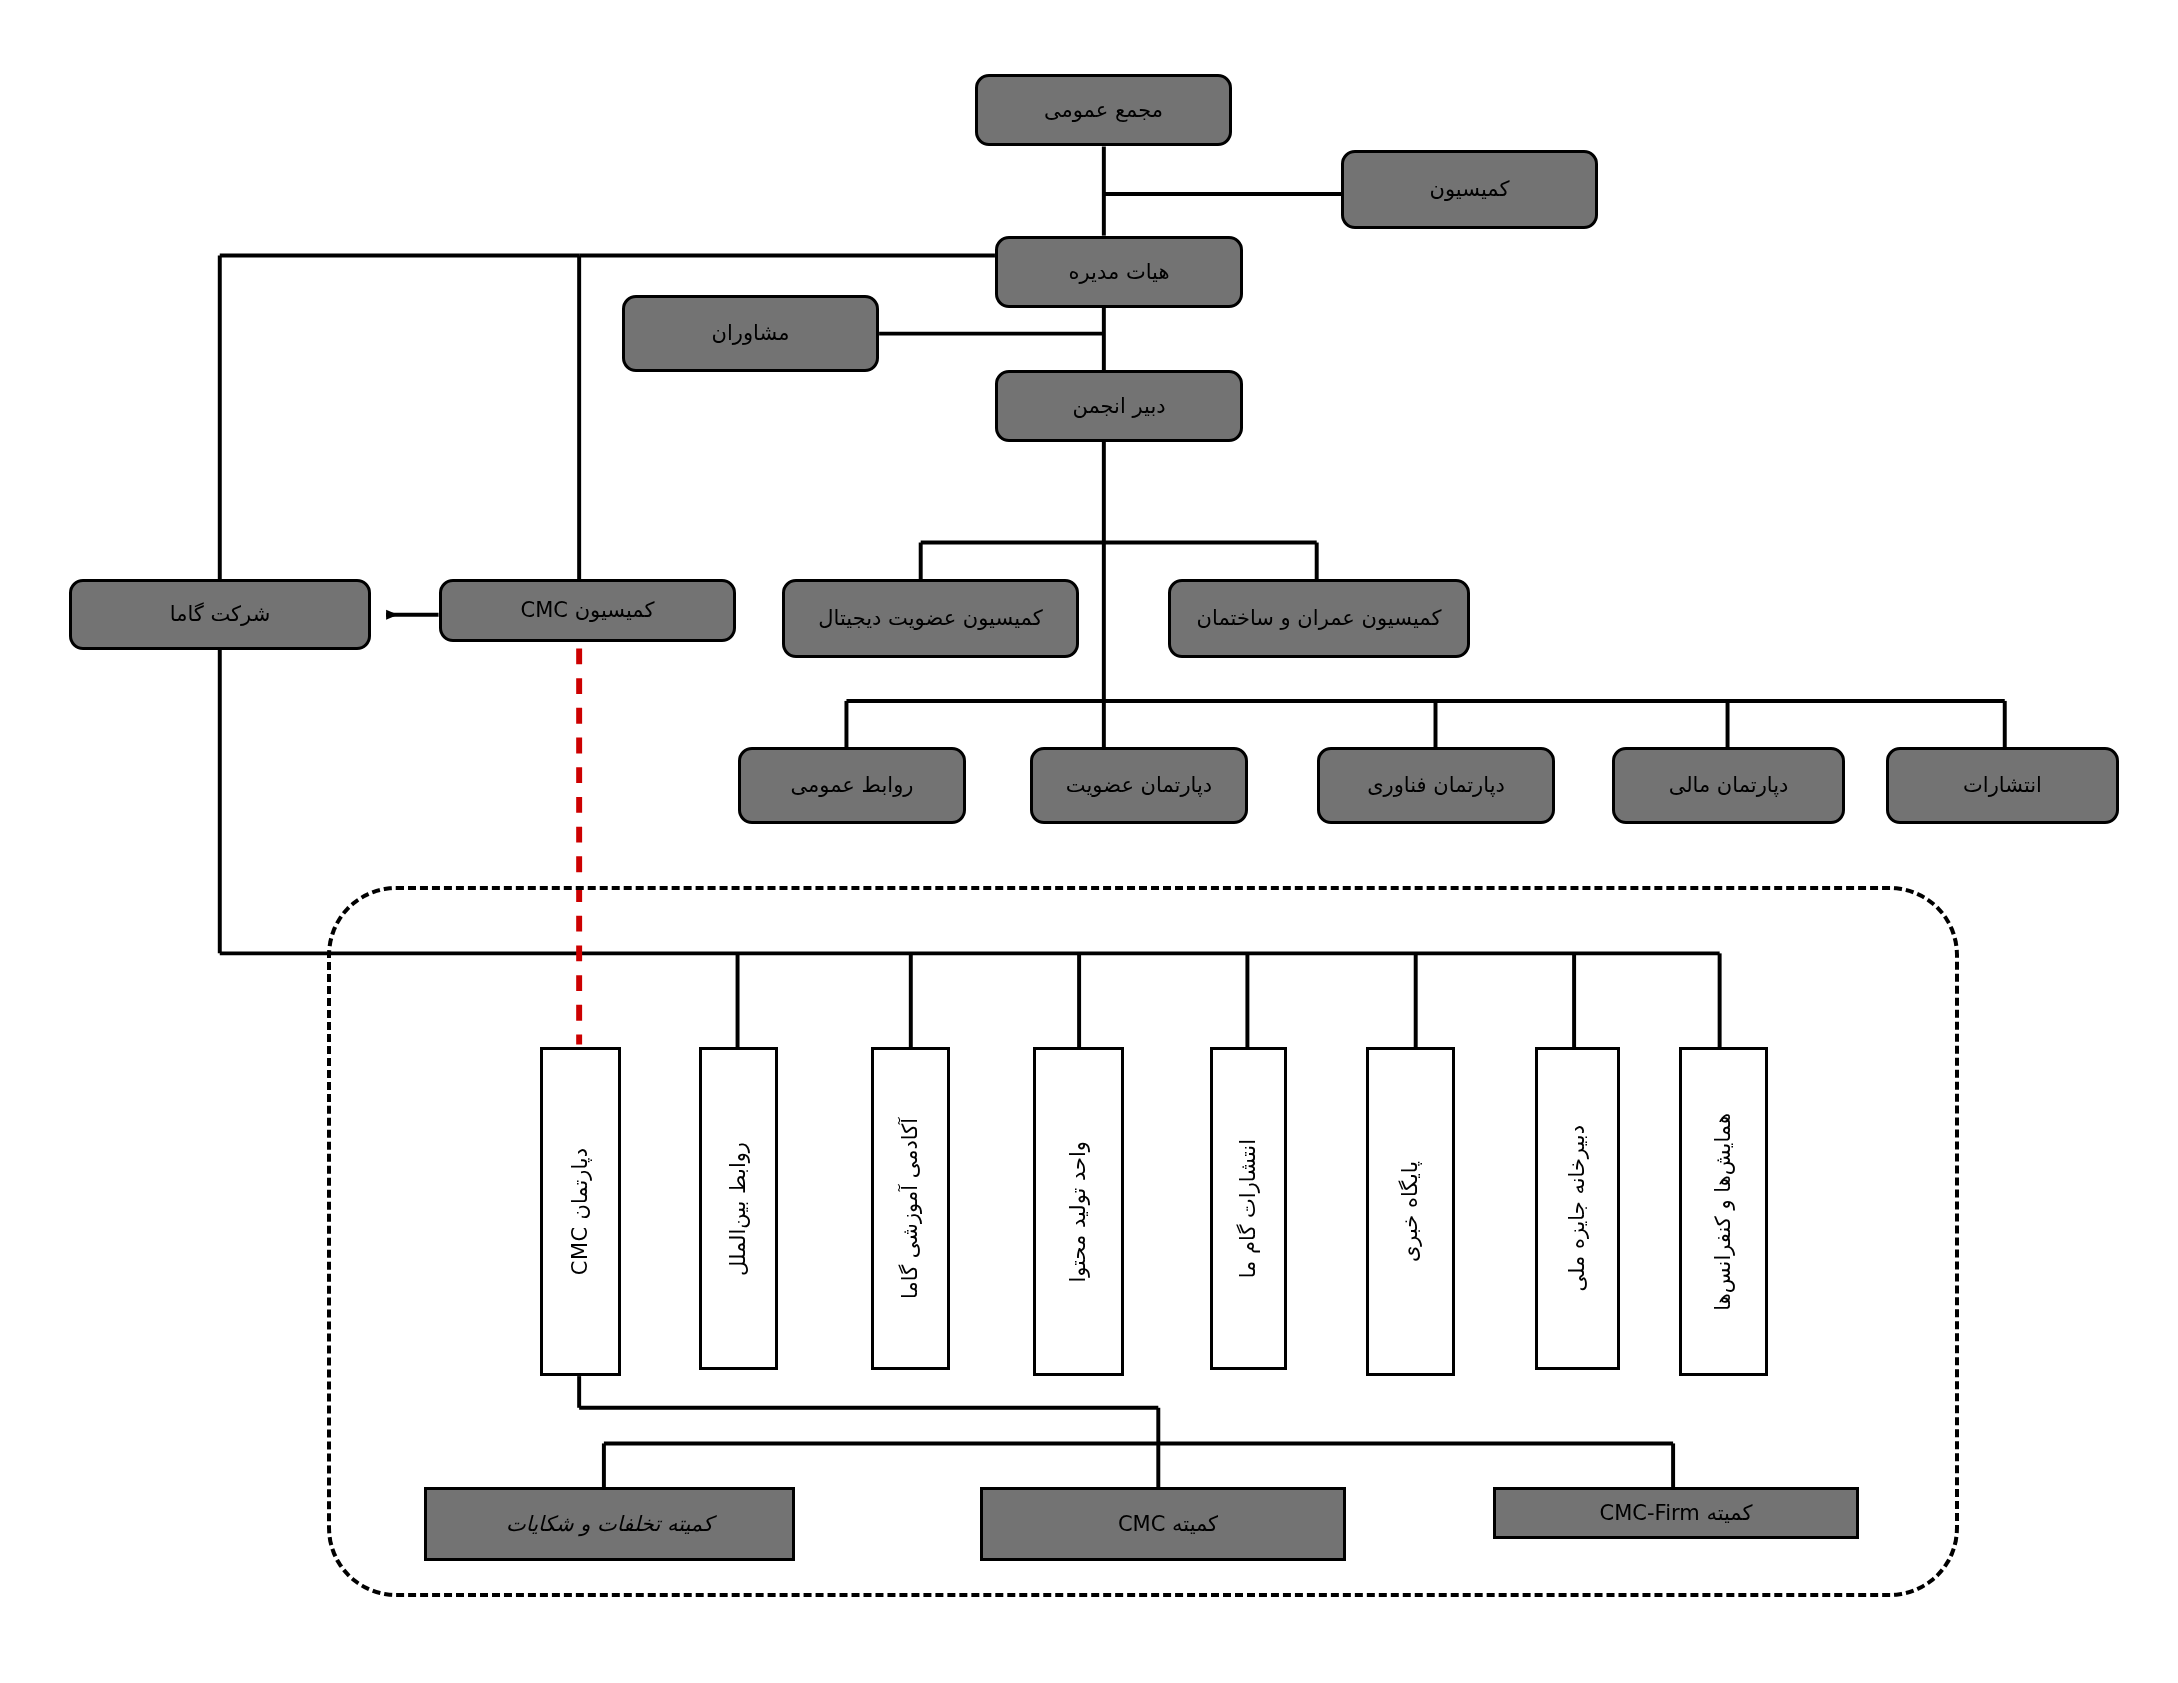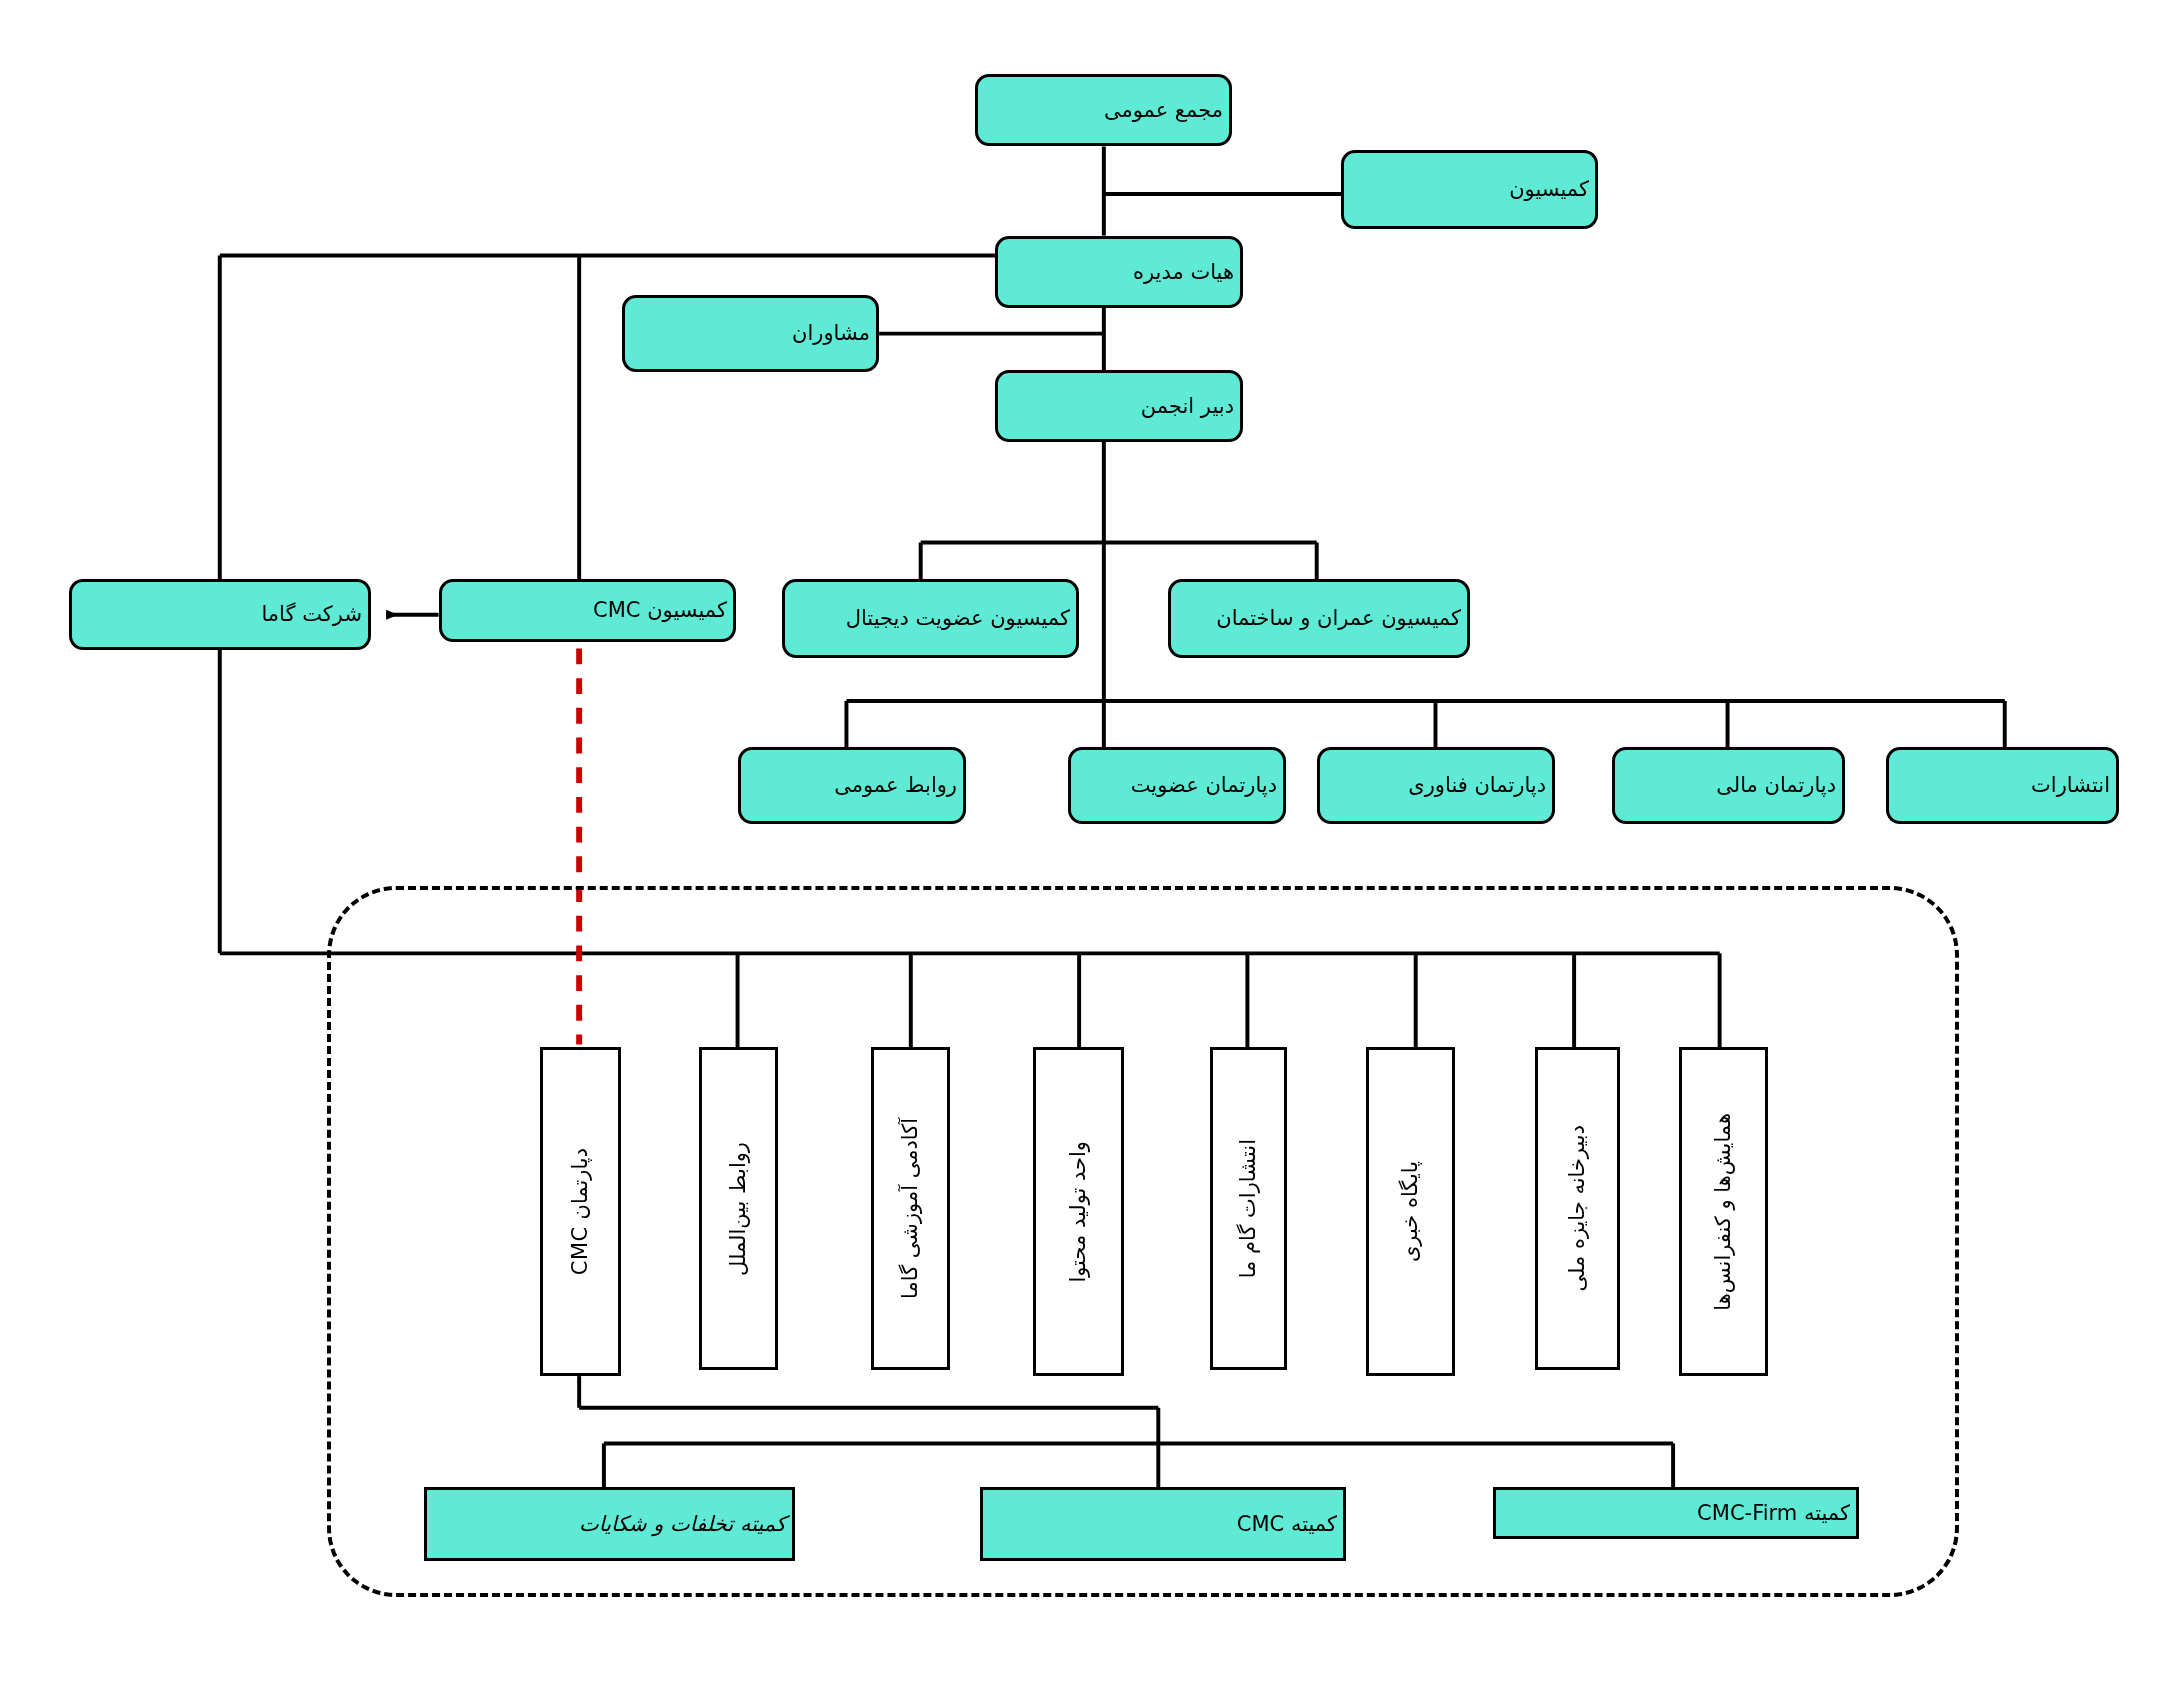--- a/index.html
+++ b/index.html
@@ -7,22 +7,22 @@
   body{
     width:2178px;height:1683px;
     font-family:"DejaVu Sans","Liberation Sans",sans-serif;
     position:relative;overflow:hidden;
   }
   #chart-root{position:absolute;inset:0;width:2178px;height:1683px;}
   svg.wires{position:absolute;left:0;top:0;width:2178px;height:1683px;pointer-events:none;}
 
   .node{
     position:absolute;box-sizing:border-box;
-    background:#5eead4;border:3px solid #000000;
-    display:flex;align-items:center;justify-content:flex-start;
+    background:#737373;border:3px solid #000000;
+    display:flex;align-items:center;justify-content:center;
     text-align:center;color:#000000;line-height:1.25;
     font-size:21px;font-weight:400;
     padding:2px 6px;
     z-index:3;
   }
   .node.rounded{border-radius:14px;}
   .node.sq{border-radius:0;border-width:3px;}
 
   
   .vnode{
@@ -149,21 +149,21 @@
     <span>کمیسیون عضویت دیجیتال</span>
   </div>
 
   <div class="node rounded" style="left:1168px;top:579px;width:302px;height:79px;">
     <span>کمیسیون عمران و ساختمان</span>
   </div>
 
   <div class="node rounded" style="left:738px;top:747px;width:228px;height:77px;">
     <span>روابط عمومی</span>
   </div>
-  <div class="node rounded" style="left:1068px;top:747px;width:218px;height:77px;">
+  <div class="node rounded" style="left:1030px;top:747px;width:218px;height:77px;">
     <span>دپارتمان عضویت</span>
   </div>
   <div class="node rounded" style="left:1317px;top:747px;width:238px;height:77px;">
     <span>دپارتمان فناوری</span>
   </div>
   <div class="node rounded" style="left:1612px;top:747px;width:233px;height:77px;">
     <span>دپارتمان مالی</span>
   </div>
   <div class="node rounded" style="left:1886px;top:747px;width:233px;height:77px;">
     <span>انتشارات</span>

